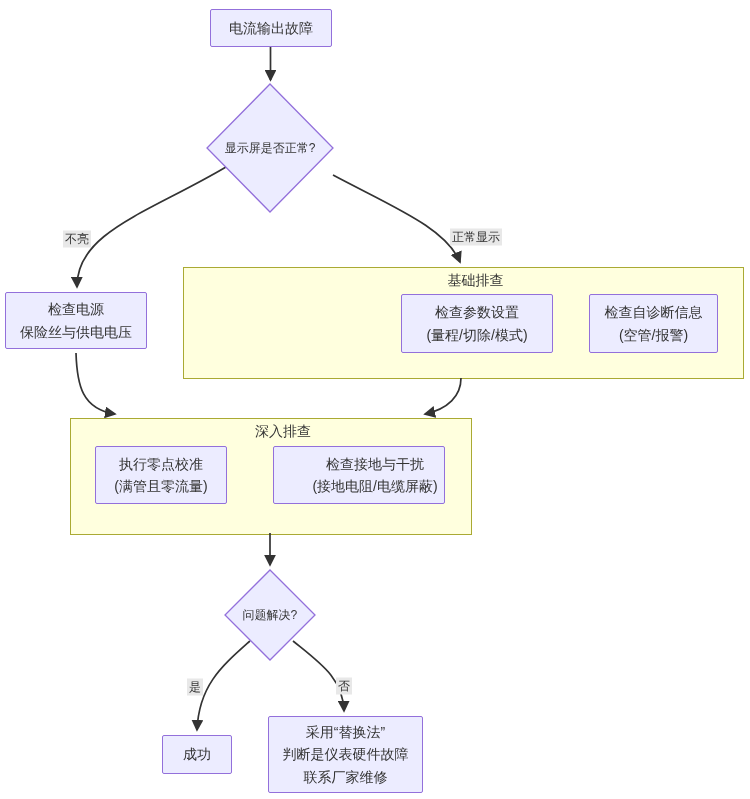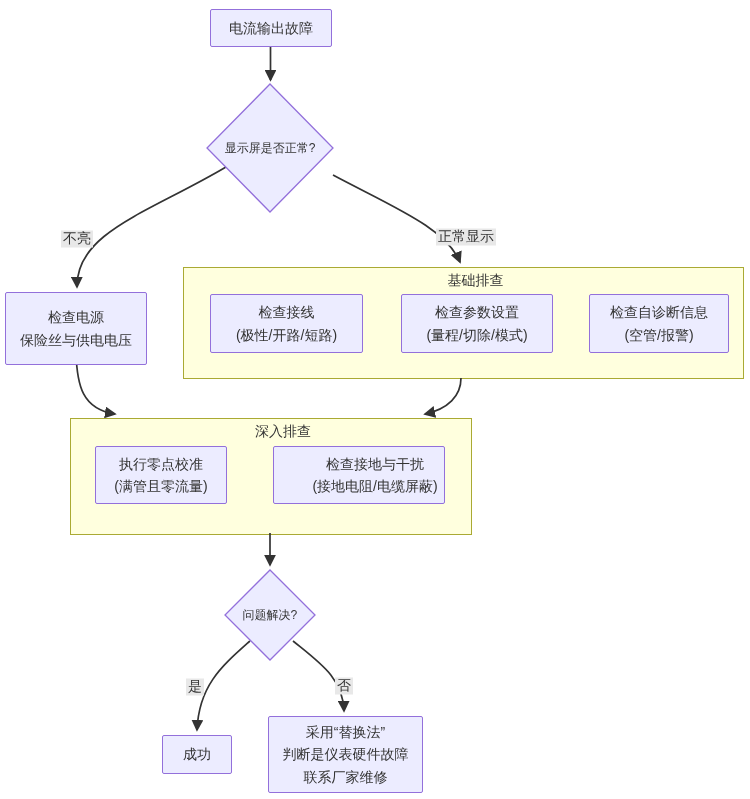--- a/index.html
+++ b/index.html
@@ -31,22 +31,22 @@
   .node,.edge-label,.diamond-label{z-index:3;}
   .edge{fill:none;stroke:var(--edge-color,#333333);stroke-width:1.7px;}
   .diamond{fill:var(--node-fill,#ececff);stroke:var(--node-border,#9370db);stroke-width:1.3px;}
   .arrow-fill{fill:var(--edge-color,#333333);}
   .diamond-label{
     position:absolute;transform:translate(-50%,-50%);
     font-size:12px;white-space:nowrap;
   }
   .edge-label{
     position:absolute;transform:translate(-50%,-50%);
-    font-size:14px;line-height:17px;white-space:nowrap;
-    background:var(--label-bg,#e8e8e8);padding:0 2px;font-family:Liberation Mono, monospace;
+    font-size:12px;line-height:17px;white-space:nowrap;
+    background:var(--label-bg,#e8e8e8);padding:0 2px;
   }
 </style>
 </head>
 <body>
 
 <div class="canvas">
 
   <div class="cluster" style="left:183px;top:267px;width:559px;height:110px;">
     <div class="cluster-title">基础排查</div>
   </div>
@@ -71,36 +71,32 @@
     <path class="edge" marker-end="url(#arrowhead)" d="M293,641 C320,663 343,678 344,711"></path>
 
     <polygon class="diamond" points="270,84 333,148 270,212 207,148"></polygon>
     <polygon class="diamond" points="270,570 315,615 270,660 225,615"></polygon>
   </svg>
 
   <div class="node" style="left:210px;top:9px;width:122px;height:38px;">
     <div>电流输出故障</div>
   </div>
 
-  <div class="node" style="left:5px;top:292px;width:142px;height:73px;">
+  <div class="node" style="left:5px;top:292px;width:142px;height:57px;">
     <div>检查电源</div>
     <div>保险丝与供电电压</div>
   </div>
 
-  <div class="node" style="left:210px;top:294px;width:153px;height:59px;">
-    <div>检查接线</div>
-    <div>(极性/开路/短路)</div>
-  </div>
 
   <div class="node" style="left:401px;top:294px;width:152px;height:59px;">
     <div>检查参数设置</div>
     <div>(量程/切除/模式)</div>
   </div>
 
-  <div class="node" style="left:589px;top:294px;width:140px;height:59px;">
+  <div class="node" style="left:589px;top:294px;width:129px;height:59px;">
     <div>检查自诊断信息</div>
     <div>(空管/报警)</div>
   </div>
 
   <div class="node" style="left:95px;top:446px;width:132px;height:58px;">
     <div>执行零点校准</div>
     <div>(满管且零流量)</div>
   </div>
 
   <div class="node" style="left:273px;top:446px;width:172px;height:58px;padding-left:32px;">
@@ -115,17 +111,17 @@
   </div>
 
   <div class="node" style="left:162px;top:735px;width:70px;height:39px;">
     <div>成功</div>
   </div>
 
   <div class="diamond-label" style="left:270px;top:148px;">显示屏是否正常?</div>
   <div class="diamond-label" style="left:270px;top:615px;font-family:Liberation Mono, monospace;">问题解决?</div>
 
   <div class="edge-label" style="left:77px;top:239px;">不亮</div>
-  <div class="edge-label" style="left:466px;top:237px;text-align:right;">正常显示</div>
+  <div class="edge-label" style="left:476px;top:237px;text-align:right;">正常显示</div>
   <div class="edge-label" style="left:195px;top:687px;">是</div>
   <div class="edge-label" style="left:344px;top:686px;">否</div>
 
 </div>
 
 </body></html>

